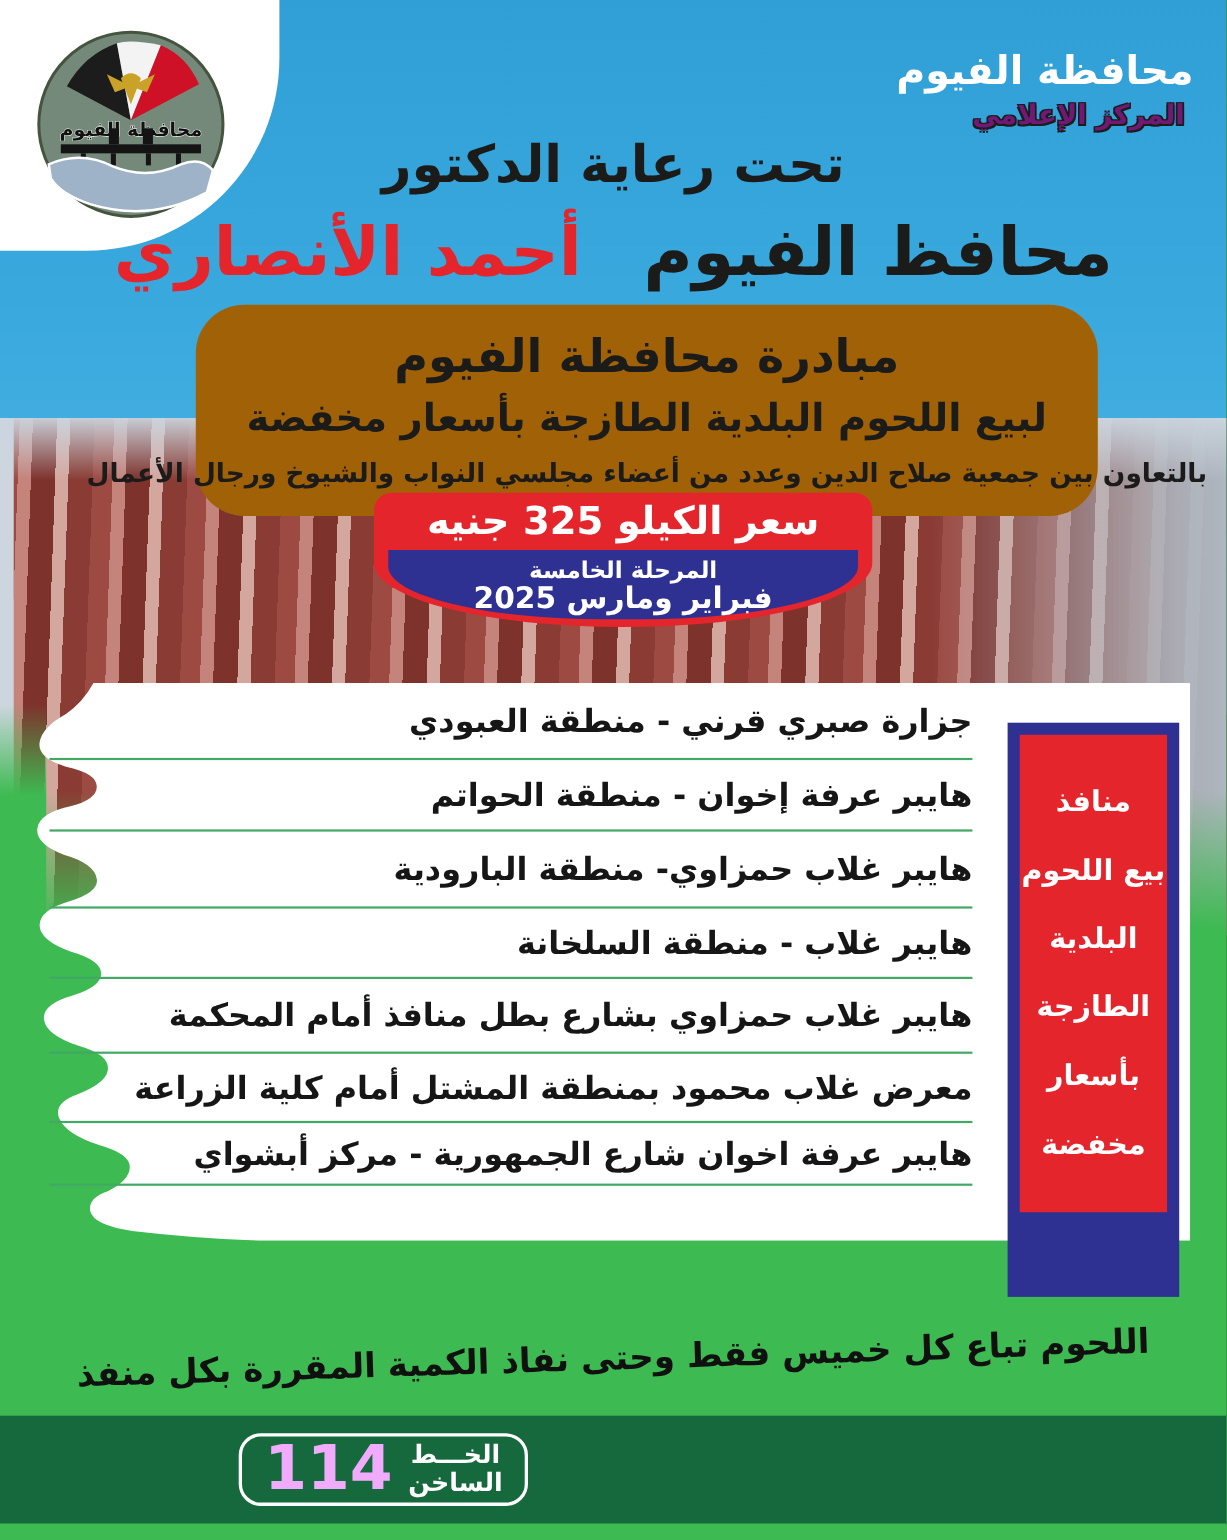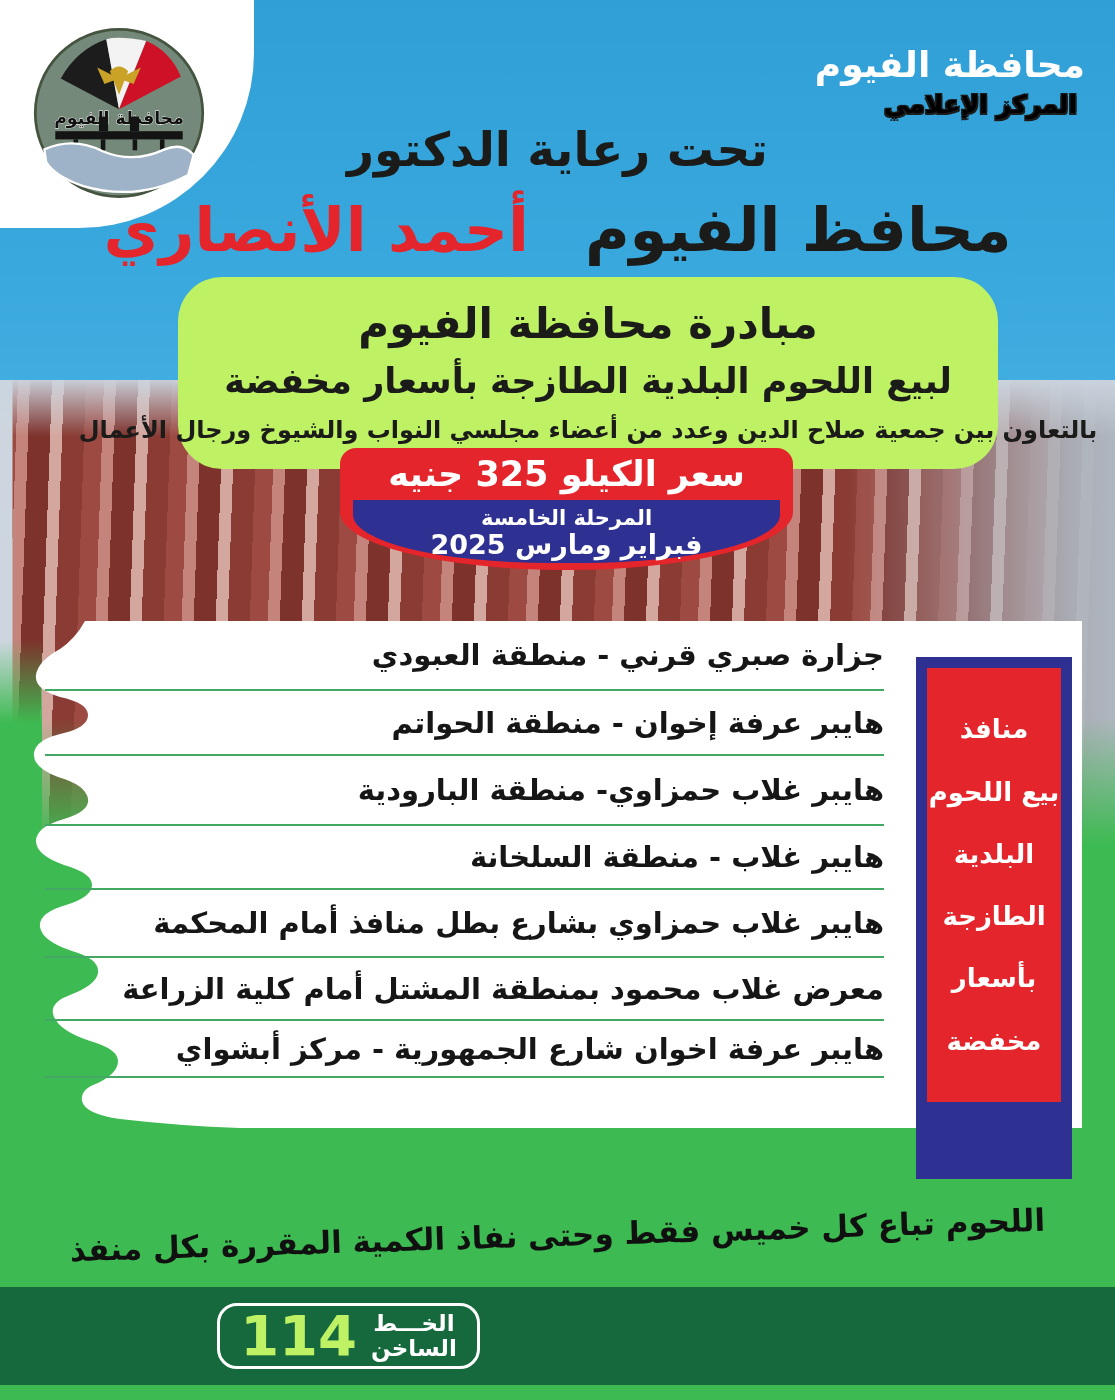--- a/index.html
+++ b/index.html
@@ -18,32 +18,32 @@
         repeating-linear-gradient(92deg,#9c4a42 0 18px,#c4837b 18px 30px,#7e322c 30px 52px,#d4a79e 52px 64px,#8a3c34 64px 86px);}
   .green-wedge{left:0;top:640px;width:42px;height:220px;
        background:linear-gradient(180deg,rgba(61,186,81,0) 0%,#3DBA51 38%);}
   .green-main{left:0;top:848px;width:1115px;height:552px;background:#3DBA51;}
 
   
   .logo-blob{left:0;top:0;width:254px;height:228px;background:#fff;border-radius:0 0 175px 0;}
   .logo-svg{left:28px;top:22px;width:182px;height:182px;}
   .gov-name{right:30px;top:44px;width:400px;text-align:right;color:#fff;
             font-size:36px;font-weight:800;letter-spacing:0;}
-  .media-center{right:38px;top:90px;width:400px;text-align:right;color:#000000;
+  .media-center{right:38px;top:90px;width:400px;text-align:right;color:#701a75;
             font-size:25px;font-weight:800;
             text-shadow:1.5px 1.5px 0 #1c1c1c,-1.5px 1.5px 0 #1c1c1c,1.5px -1.5px 0 #1c1c1c,-1.5px -1.5px 0 #1c1c1c;}
   .patronage-1{left:0;top:122px;width:1115px;text-align:center;color:#1b1b19;
             font-size:47px;font-weight:800;}
   .patronage-2{left:0;top:194px;width:1115px;display:flex;justify-content:center;align-items:baseline;gap:24px;
             font-size:61px;font-weight:800;}
   .gov-red{color:#E4252C;}
   .gov-black{color:#1b1b19;margin-left:32px;}
 
   
-  .init-box{left:178px;top:277px;width:820px;height:192px;background:#bef264;border-radius:44px;
+  .init-box{left:178px;top:277px;width:820px;height:192px;background:#a16207;border-radius:44px;
             display:flex;flex-direction:column;justify-content:center;align-items:center;text-align:center;color:#1b1b19;}
   .init-l1{font-size:42px;font-weight:800;line-height:56px;white-space:nowrap;}
   .init-l2{font-size:35px;font-weight:700;line-height:58px;white-space:nowrap;}
   .init-l3{font-size:24px;font-weight:800;line-height:40px;white-space:nowrap;}
 
   
   .price-banner{left:340px;top:448px;width:453px;height:122px;background:#E4252C;
             border-radius:16px 16px 50% 50% / 16px 16px 58px 58px;}
   .price-text{position:absolute;left:0;top:0;width:100%;height:52px;line-height:52px;text-align:center;
             color:#fff;font-size:35px;font-weight:800;white-space:nowrap;}
@@ -66,21 +66,21 @@
        display:flex;flex-direction:column;justify-content:space-evenly;align-items:center;padding:14px 0;box-sizing:border-box;}
   .side-word{color:#fff;font-size:26px;font-weight:800;white-space:nowrap;direction:rtl;}
 
   
   .notice{left:0;top:1205px;width:1115px;height:60px;display:flex;justify-content:center;align-items:center;
        transform:rotate(-1.8deg);}
   .notice span{direction:rtl;font-size:31px;font-weight:800;color:#101010;white-space:nowrap;}
   .footer-bar{left:0;top:1287px;width:1115px;height:98px;background:#15693D;}
   .hotline-box{position:absolute;left:217px;top:16px;width:263px;height:66px;border:3.5px solid #fff;border-radius:20px;
        display:flex;align-items:center;justify-content:center;gap:14px;box-sizing:border-box;}
-  .hotline-number{color:#bef264;font-size:56px;font-weight:800;line-height:1;}
+  .hotline-number{color:#f0abfc;font-size:56px;font-weight:800;line-height:1;}
   .hotline-labels{display:flex;flex-direction:column;align-items:center;color:#fff;font-size:23px;font-weight:800;line-height:1.1;}
   .complaints{position:absolute;right:112px;top:26px;direction:rtl;color:#fff;font-size:35px;font-weight:800;white-space:nowrap;}
 </style>
 </head>
 <body>
 
 <div class="poster">
 
   <div class="abs sky"></div>
   <div class="abs photo"></div>

